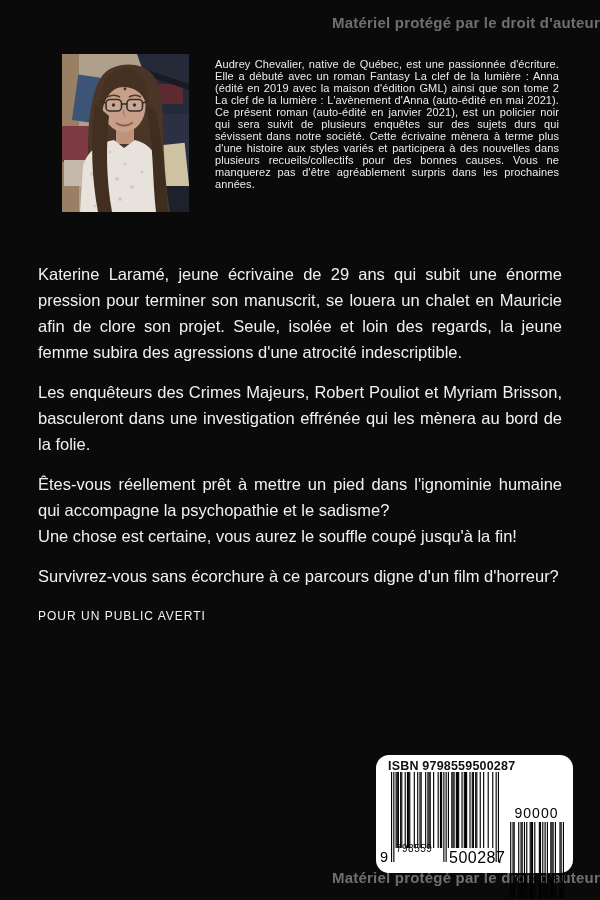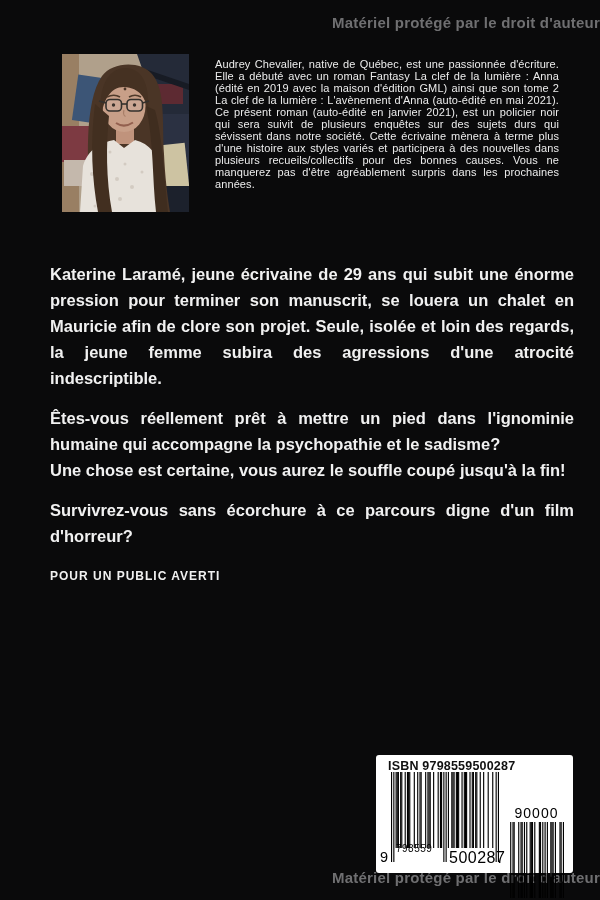--- a/index.html
+++ b/index.html
@@ -16,32 +16,32 @@
   .author-photo{
     position:absolute;left:62px;top:54px;width:127px;height:158px;z-index:1;
   }
   .author-photo svg{display:block;width:100%;height:100%;}
   .bio{
     position:absolute;left:215px;top:58px;width:344px;margin:0;
     color:#ececec;font-size:11px;line-height:12px;text-align:justify;
     letter-spacing:.1px;
   }
   .synopsis{
-    position:absolute;left:50px;top:261px;width:524px;
-    color:#f1f1f1;font-size:16.5px;line-height:26px;text-align:justify;font-weight:bold;
+    position:absolute;left:38px;top:261px;width:524px;
+    color:#f1f1f1;font-size:16.5px;line-height:26px;text-align:justify;
   }
   .synopsis p{margin:0 0 14px 0;}
   .synopsis p.tight{margin-bottom:0;}
   .warning{
     margin-top:20px;font-size:12px;letter-spacing:1px;text-align:left;
     color:#f1f1f1;
   }
   .barcode-box{
     position:absolute;left:376px;top:755px;width:197px;height:118px;
-    background:#ffffff;border-radius:3px;z-index:3;color:#000;
+    background:#ffffff;border-radius:13px;z-index:3;color:#000;
   }
   .isbn-label{
     position:absolute;left:12px;top:4px;font-size:12.5px;font-weight:bold;
     letter-spacing:.2px;color:#111;
   }
   .ean13-svg{position:absolute;left:15px;top:17px;}
   .digit-lead{position:absolute;left:4px;top:94px;font-size:14.5px;}
   .digit-g1{position:absolute;left:20px;top:88px;width:52px;text-align:left;font-size:10px;letter-spacing:.5px;}
   .digit-g2{position:absolute;left:73px;top:94px;width:49px;text-align:center;font-size:16px;letter-spacing:.5px;}
   .addon{position:absolute;left:132px;top:16px;width:57px;text-align:center;margin-top:34px;}
@@ -101,20 +101,21 @@
       </g>
       <path d="M62,56 Q60.5,61 63.5,62.5" stroke="#a87e68" stroke-width="1.2" fill="none"></path>
       <path d="M54,69 Q62,74.5 71,68.5" stroke="#93604f" stroke-width="2" fill="none"></path>
     </svg>
   </div>
 
   <p class="bio">Audrey Chevalier, native de Québec, est une passionnée d'écriture. Elle a débuté avec un roman Fantasy La clef de la lumière : Anna (édité en 2019 avec la maison d'édition GML) ainsi que son tome 2 La clef de la lumière : L'avènement d'Anna (auto-édité en mai 2021). Ce présent roman (auto-édité en janvier 2021), est un policier noir qui sera suivit de plusieurs enquêtes sur des sujets durs qui sévissent dans notre société. Cette écrivaine mènera à terme plus d'une histoire aux styles variés et participera à des nouvelles dans plusieurs recueils/collectifs pour des bonnes causes. Vous ne manquerez pas d'être agréablement surpris dans les prochaines années.</p>
 
   <div class="synopsis">
     <p>Katerine Laramé, jeune écrivaine de 29 ans qui subit une énorme pression pour terminer son manuscrit, se louera un chalet en Mauricie afin de clore son projet. Seule, isolée et loin des regards, la jeune femme subira des agressions d'une atrocité indescriptible.</p>
+    <p>Les enquêteurs des Crimes Majeurs, Robert Pouliot et Myriam Brisson, basculeront dans une investigation effrénée qui les mènera au bord de la folie.</p>
     <p class="tight">Êtes-vous réellement prêt à mettre un pied dans l'ignominie humaine qui accompagne la psychopathie et le sadisme?</p>
     <p>Une chose est certaine, vous aurez le souffle coupé jusqu'à la fin!</p>
     <p>Survivrez-vous sans écorchure à ce parcours digne d'un film d'horreur?</p>
     <p class="warning">POUR UN PUBLIC AVERTI</p>
   </div>
 
   <div class="barcode-box">
     <div class="isbn-label">ISBN 9798559500287</div>
     <svg class="ean13-svg" id="ean13-bars" viewBox="0 0 95 90" preserveAspectRatio="none" width="108" height="90">
         <rect x="0" y="0" width="1" height="90" fill="#000000"></rect>

